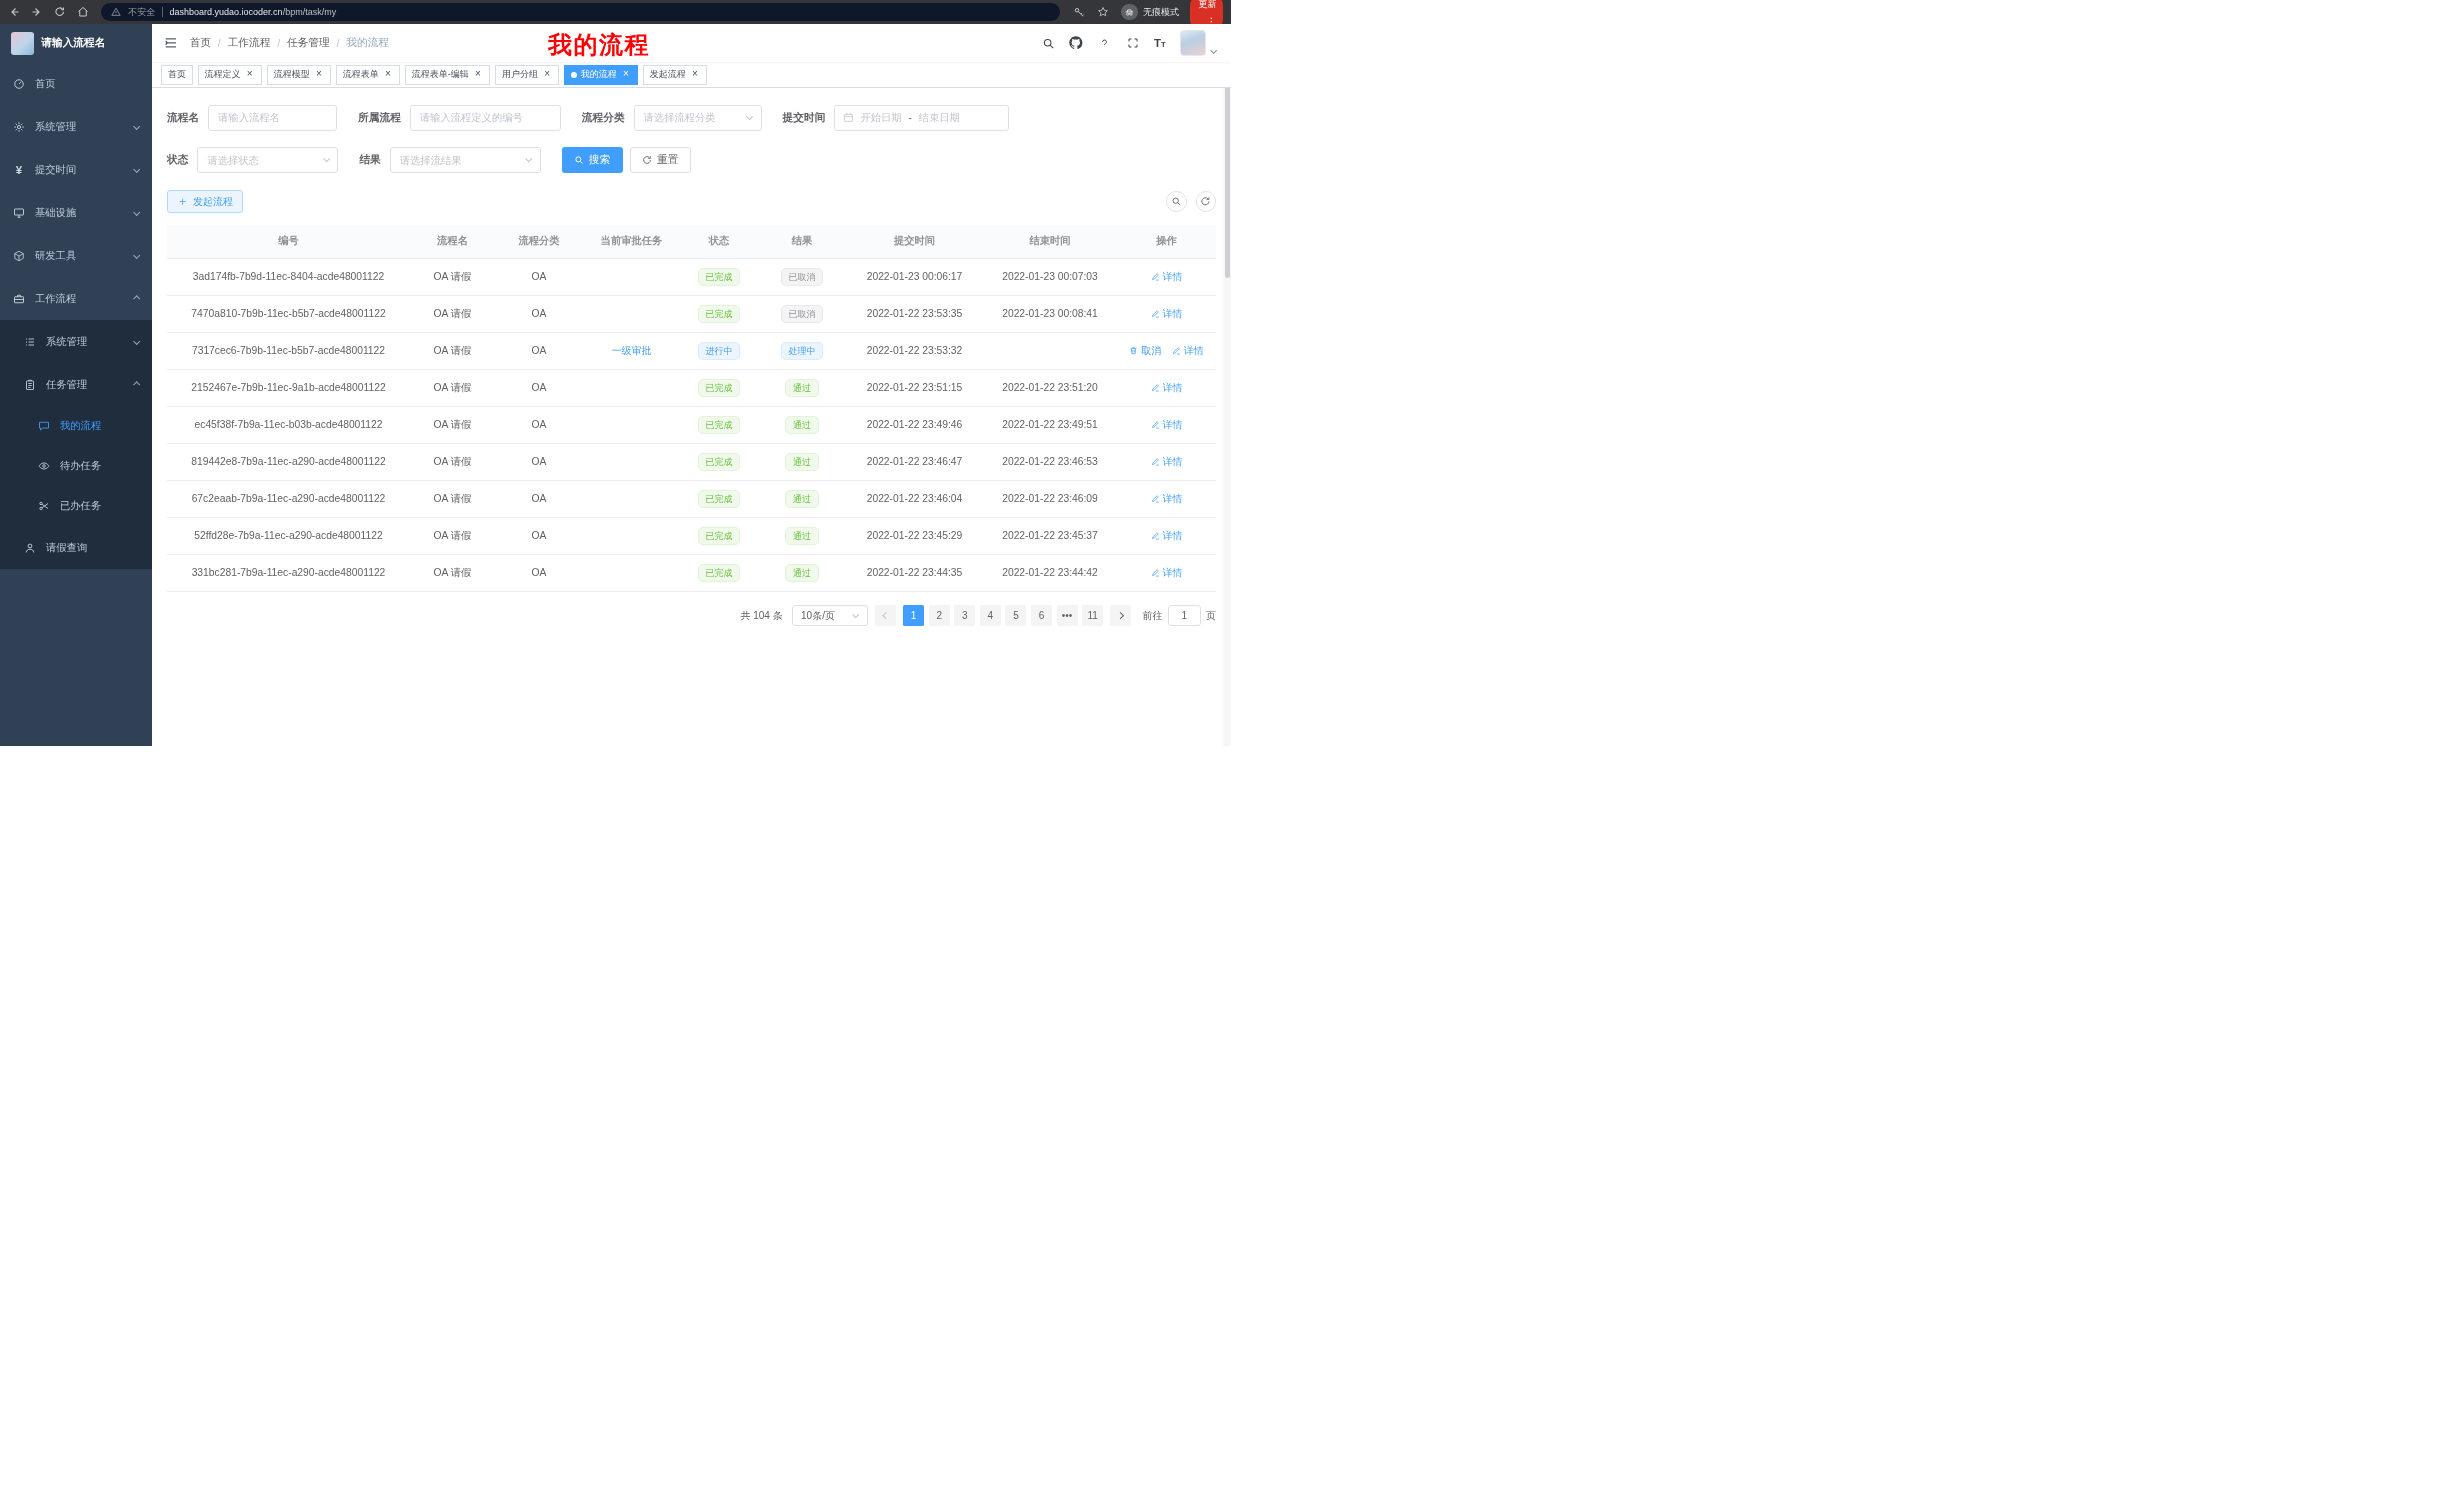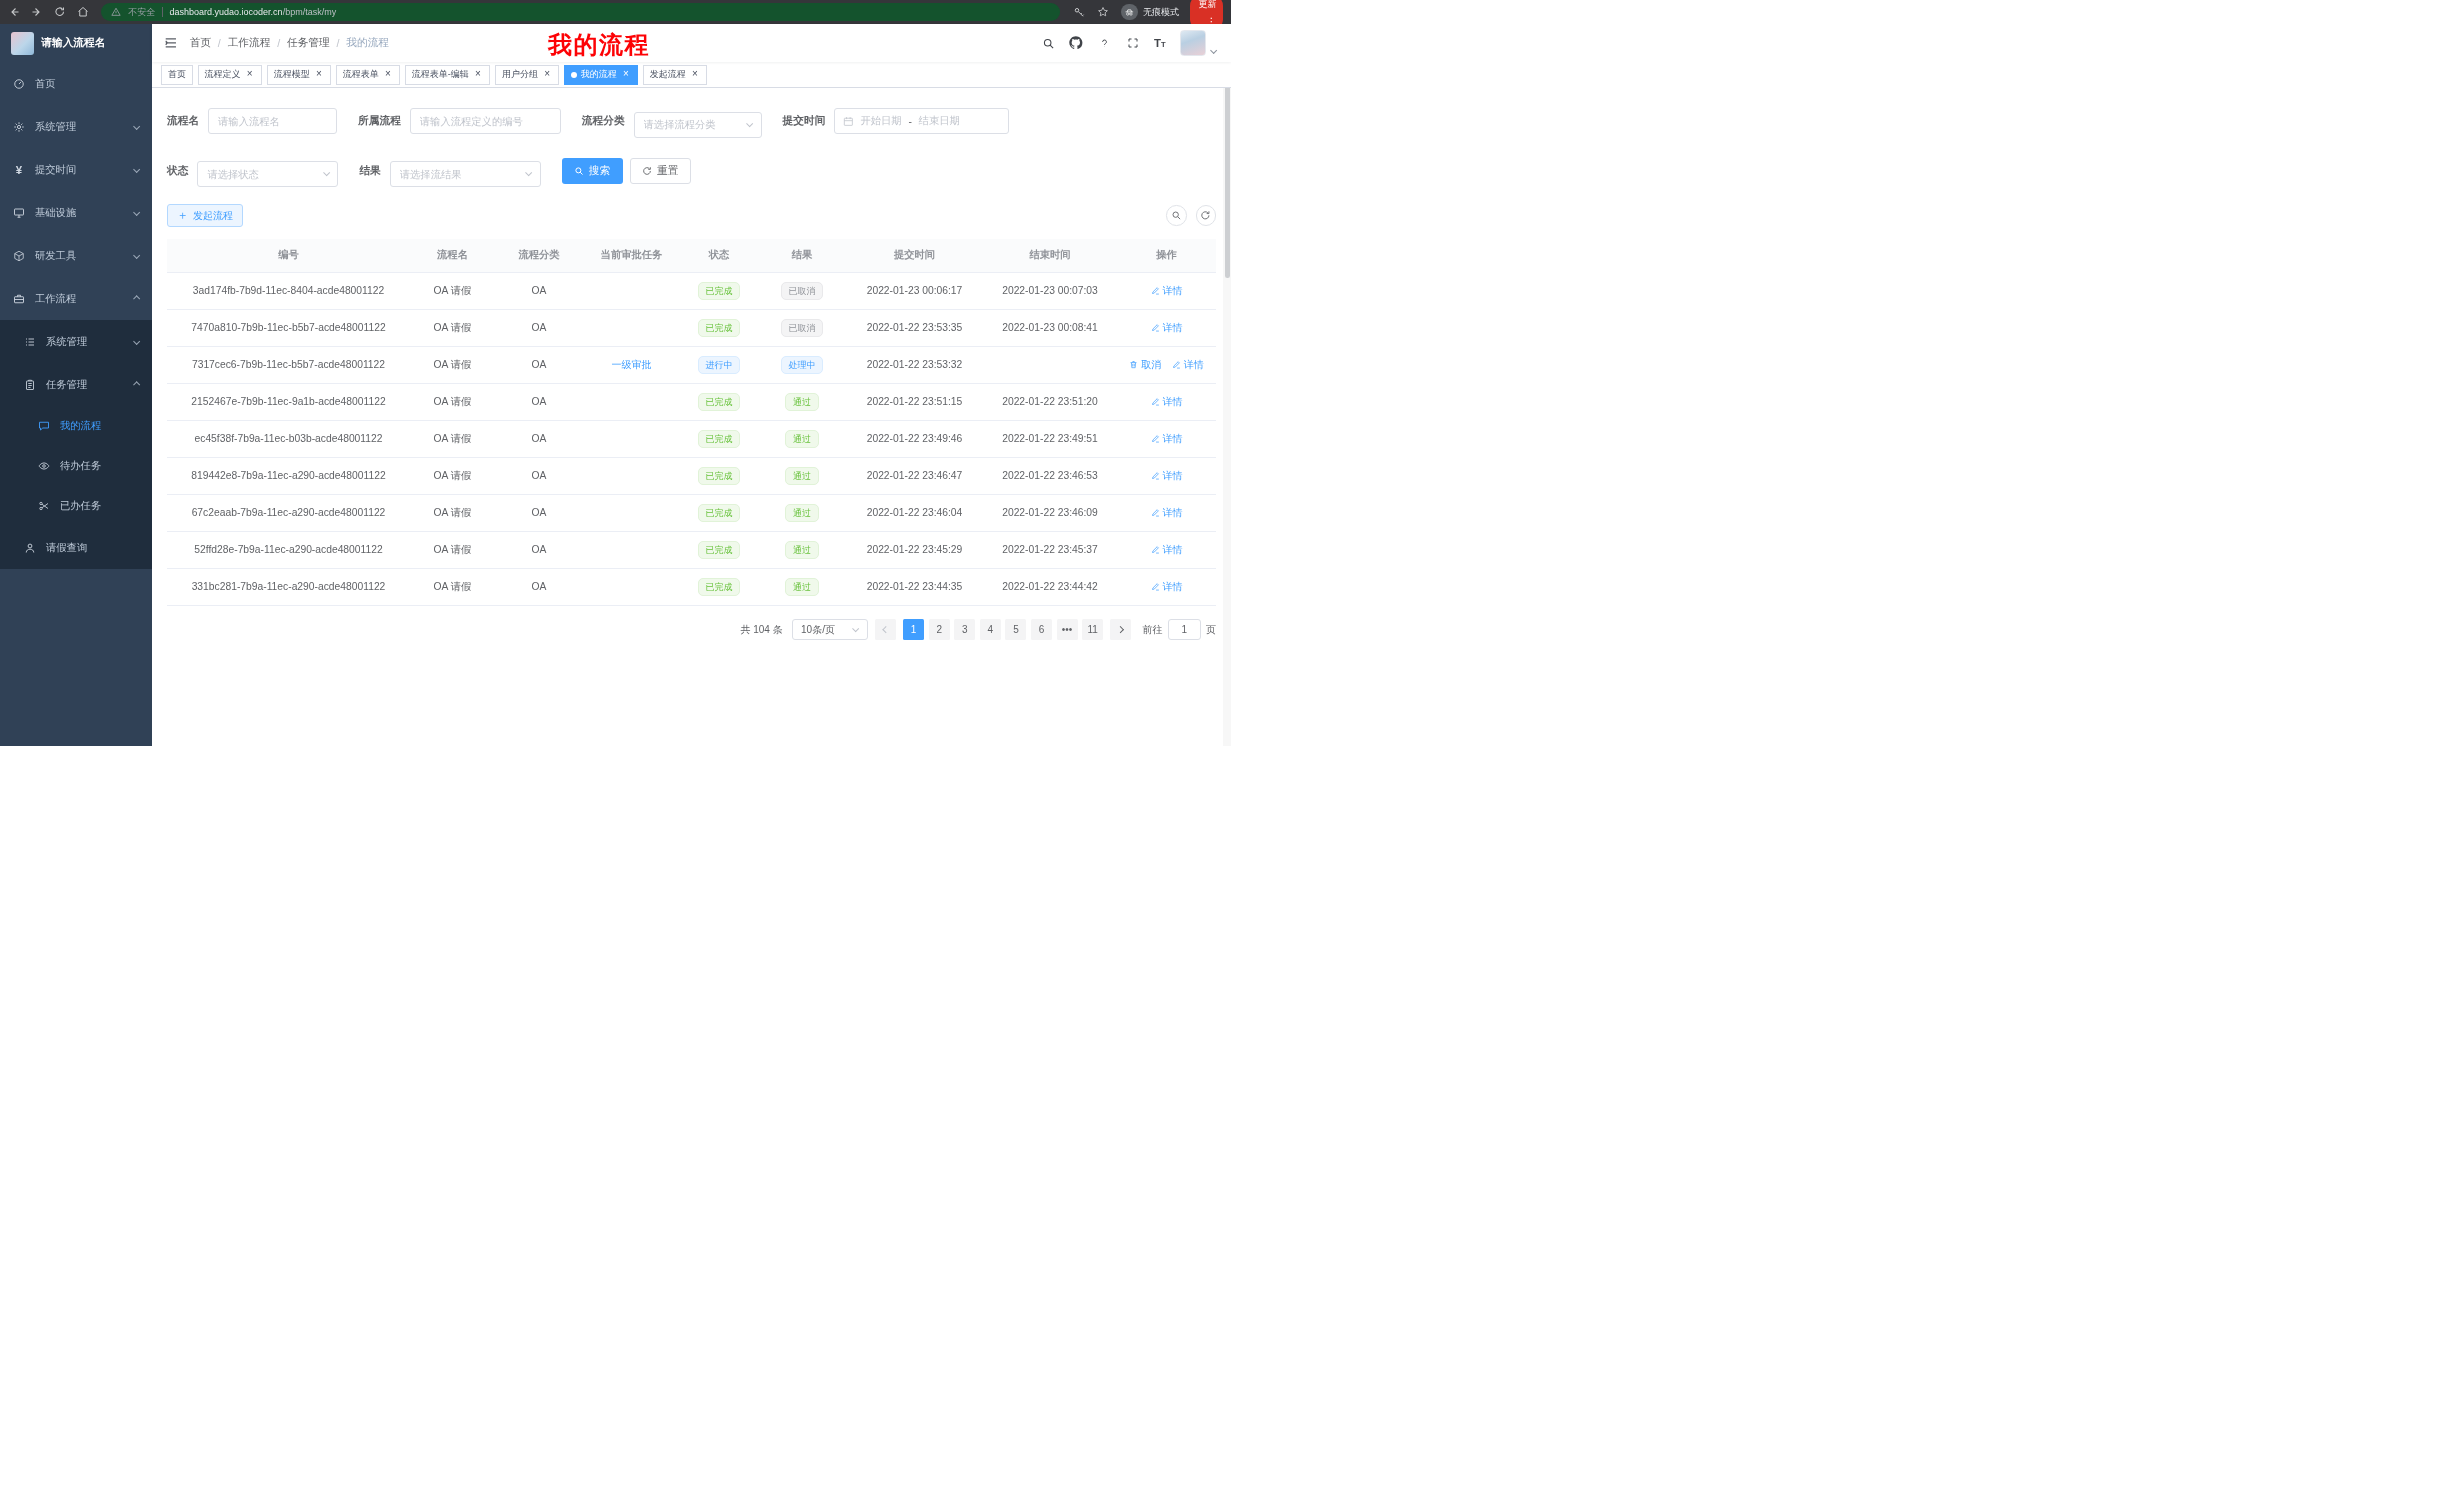--- a/index.html
+++ b/index.html
@@ -3,21 +3,21 @@
 <meta charset="utf-8">
 <style>
   * { box-sizing: border-box; margin: 0; padding: 0; }
   html,body { width:1231px; height:746px; overflow:hidden; }
   body { font-family:"Liberation Sans","DejaVu Sans",sans-serif; background:#fff; position:relative; font-size:10px; color:#606266; }
   svg { display:block; }
 
   
   .browser { height:24px; background:#35363a; display:flex; align-items:center; padding:0 7.6px; gap:9px; color:#c6c8ca; }
   .nav-ic { width:13.7px; height:13.7px; display:flex; align-items:center; justify-content:center; color:#c6c8ca; cursor:pointer; flex-shrink:0; }
-  .addr { flex:1; height:17.5px; background:#14532d; border-radius:10px; display:flex; align-items:center; padding:0 10px; gap:6.8px; font-size:9px; color:#9aa0a6; margin:0 3px; cursor:text; min-width:0; }
+  .addr { flex:1; height:17.5px; background:#0f172a; border-radius:10px; display:flex; align-items:center; padding:0 10px; gap:6.8px; font-size:9px; color:#9aa0a6; margin:0 3px; cursor:text; min-width:0; }
   .addr .divider { width:0.8px; height:10px; background:#5f6368; }
   .addr .domain { color:#e8eaed; }
   .addr .path { color:#bdc1c6; }
   .chrome-right { display:flex; align-items:center; gap:10.7px; flex-shrink:0; }
   .incog { display:flex; align-items:center; gap:5.3px; }
   .incog-circle { width:16.7px; height:16.7px; border-radius:50%; background:#5f6368; display:flex; align-items:center; justify-content:center; }
   .incog-label { font-size:9px; color:#e8eaed; }
   .update-pill { background:#d93025; color:#fff; border-radius:10.7px; padding:3px 6.8px 3px 9px; font-size:9px; display:flex; align-items:flex-end; gap:6px; cursor:pointer;flex-direction:column; }
   .kebab { font-size:10px; line-height:1; }
 
@@ -70,21 +70,21 @@
   .tab-close { font-size:10px; width:10.7px; height:10.7px; line-height:9px; text-align:center; border-radius:50%; font-style:normal; }
 
   
   .content { flex:1; padding:16.7px 15px 0; min-width:0; }
 
   .frow { display:flex; align-items:center; margin-bottom:16.7px; }
   .fitem { display:flex; align-items:center; margin-right:21px; position:relative; }
   .flabel { font-size:10.7px; font-weight:700; color:#606266; margin-right:9px; white-space:nowrap; }
   input.inp { height:26px; border:0.8px solid #dcdfe6; border-radius:3px; padding:0 9px; font-size:10.3px; color:#606266; outline:none; font-family:inherit; }
   input.inp::placeholder { color:#c0c4cc; }
-  .select-wrap { position:relative; display:inline-flex;margin-top:7px; }
+  .select-wrap { position:relative; display:inline-flex; }
   .select-wrap input { padding-right:21px; }
   .caret { position:absolute; right:9px; top:50%; width:5.3px; height:5.3px; border-right:1px solid #c0c4cc; border-bottom:1px solid #c0c4cc; transform:translateY(-70%) rotate(45deg); }
   .w170 { width:129px; } .w198 { width:151px; } .w168 { width:128px; } .w178 { width:141px; }
   .dater { width:175px; height:26px; border:0.8px solid #dcdfe6; border-radius:3px; display:flex; align-items:center; gap:6.8px; padding:0 7.6px; color:#c0c4cc; font-size:10.3px; background:#fff; cursor:pointer; }
   .dater .sep { color:#606266; }
   .dater svg { color:#c0c4cc; flex-shrink:0; }
 
   .btn { height:26px; border-radius:3px; font-size:10.7px; display:inline-flex; align-items:center; gap:4.6px; padding:0 11.4px; cursor:pointer; border:0.8px solid transparent; font-family:inherit; }
   .btn-primary { background:#409eff; color:#fff; }
   .btn-plain { background:#fff; border-color:#dcdfe6; color:#606266; }

